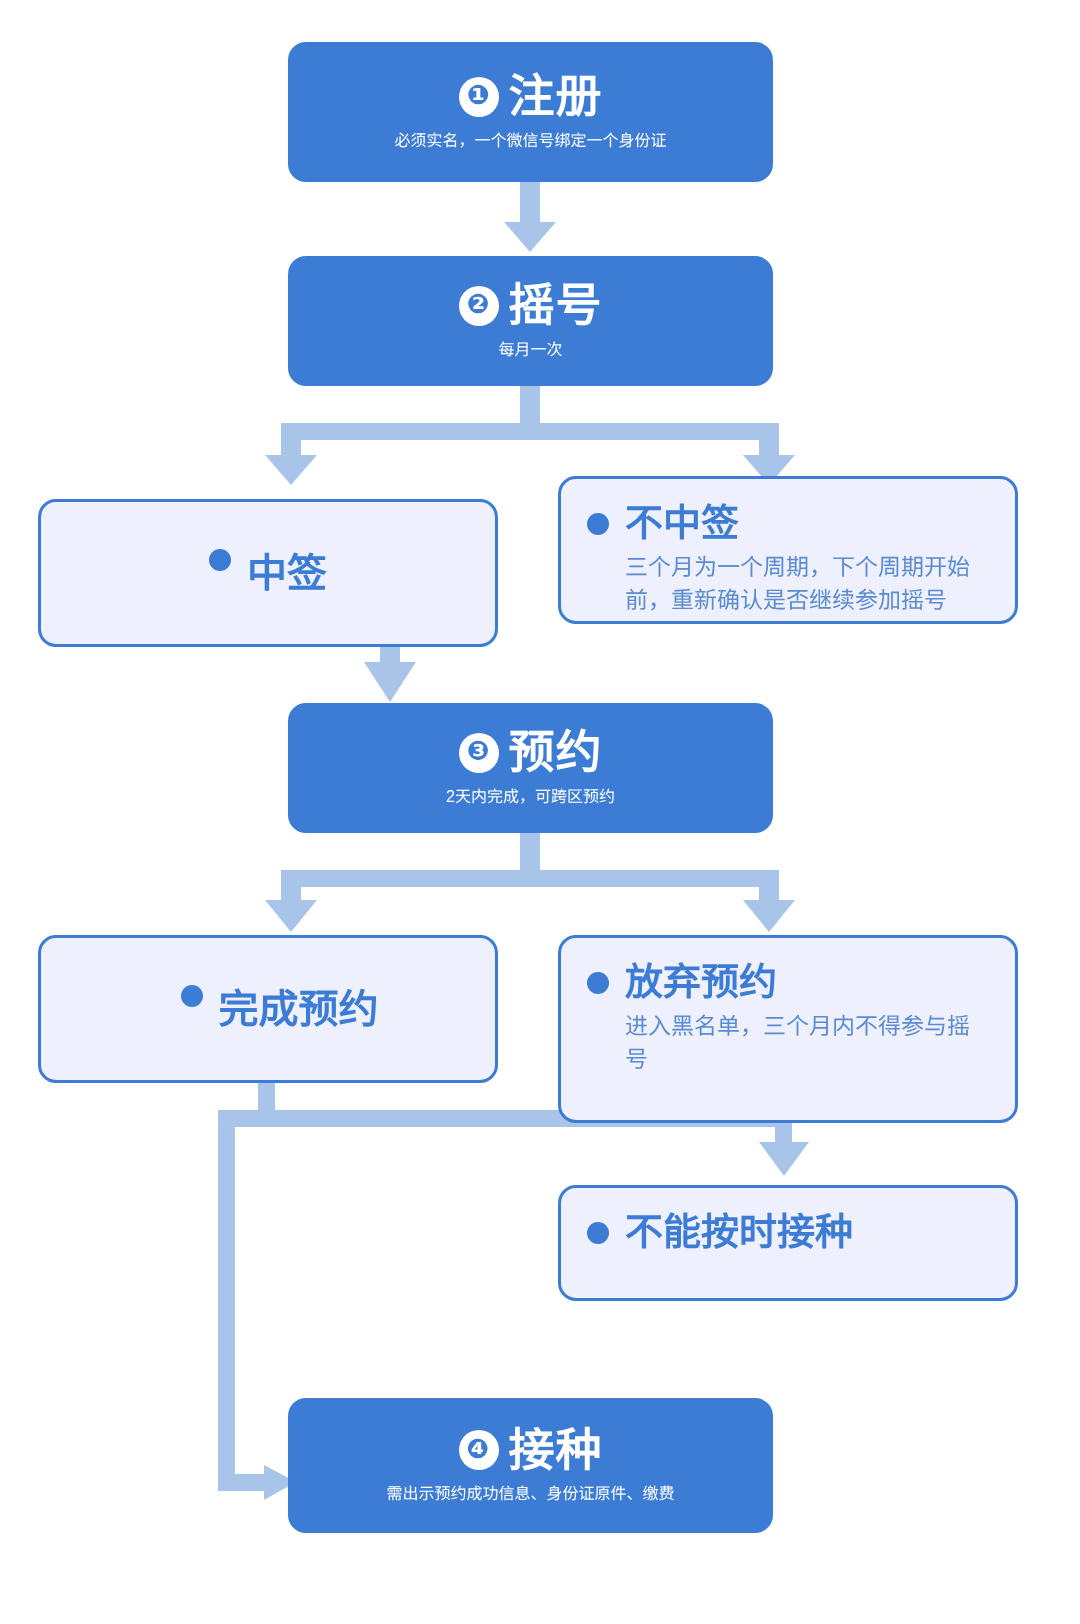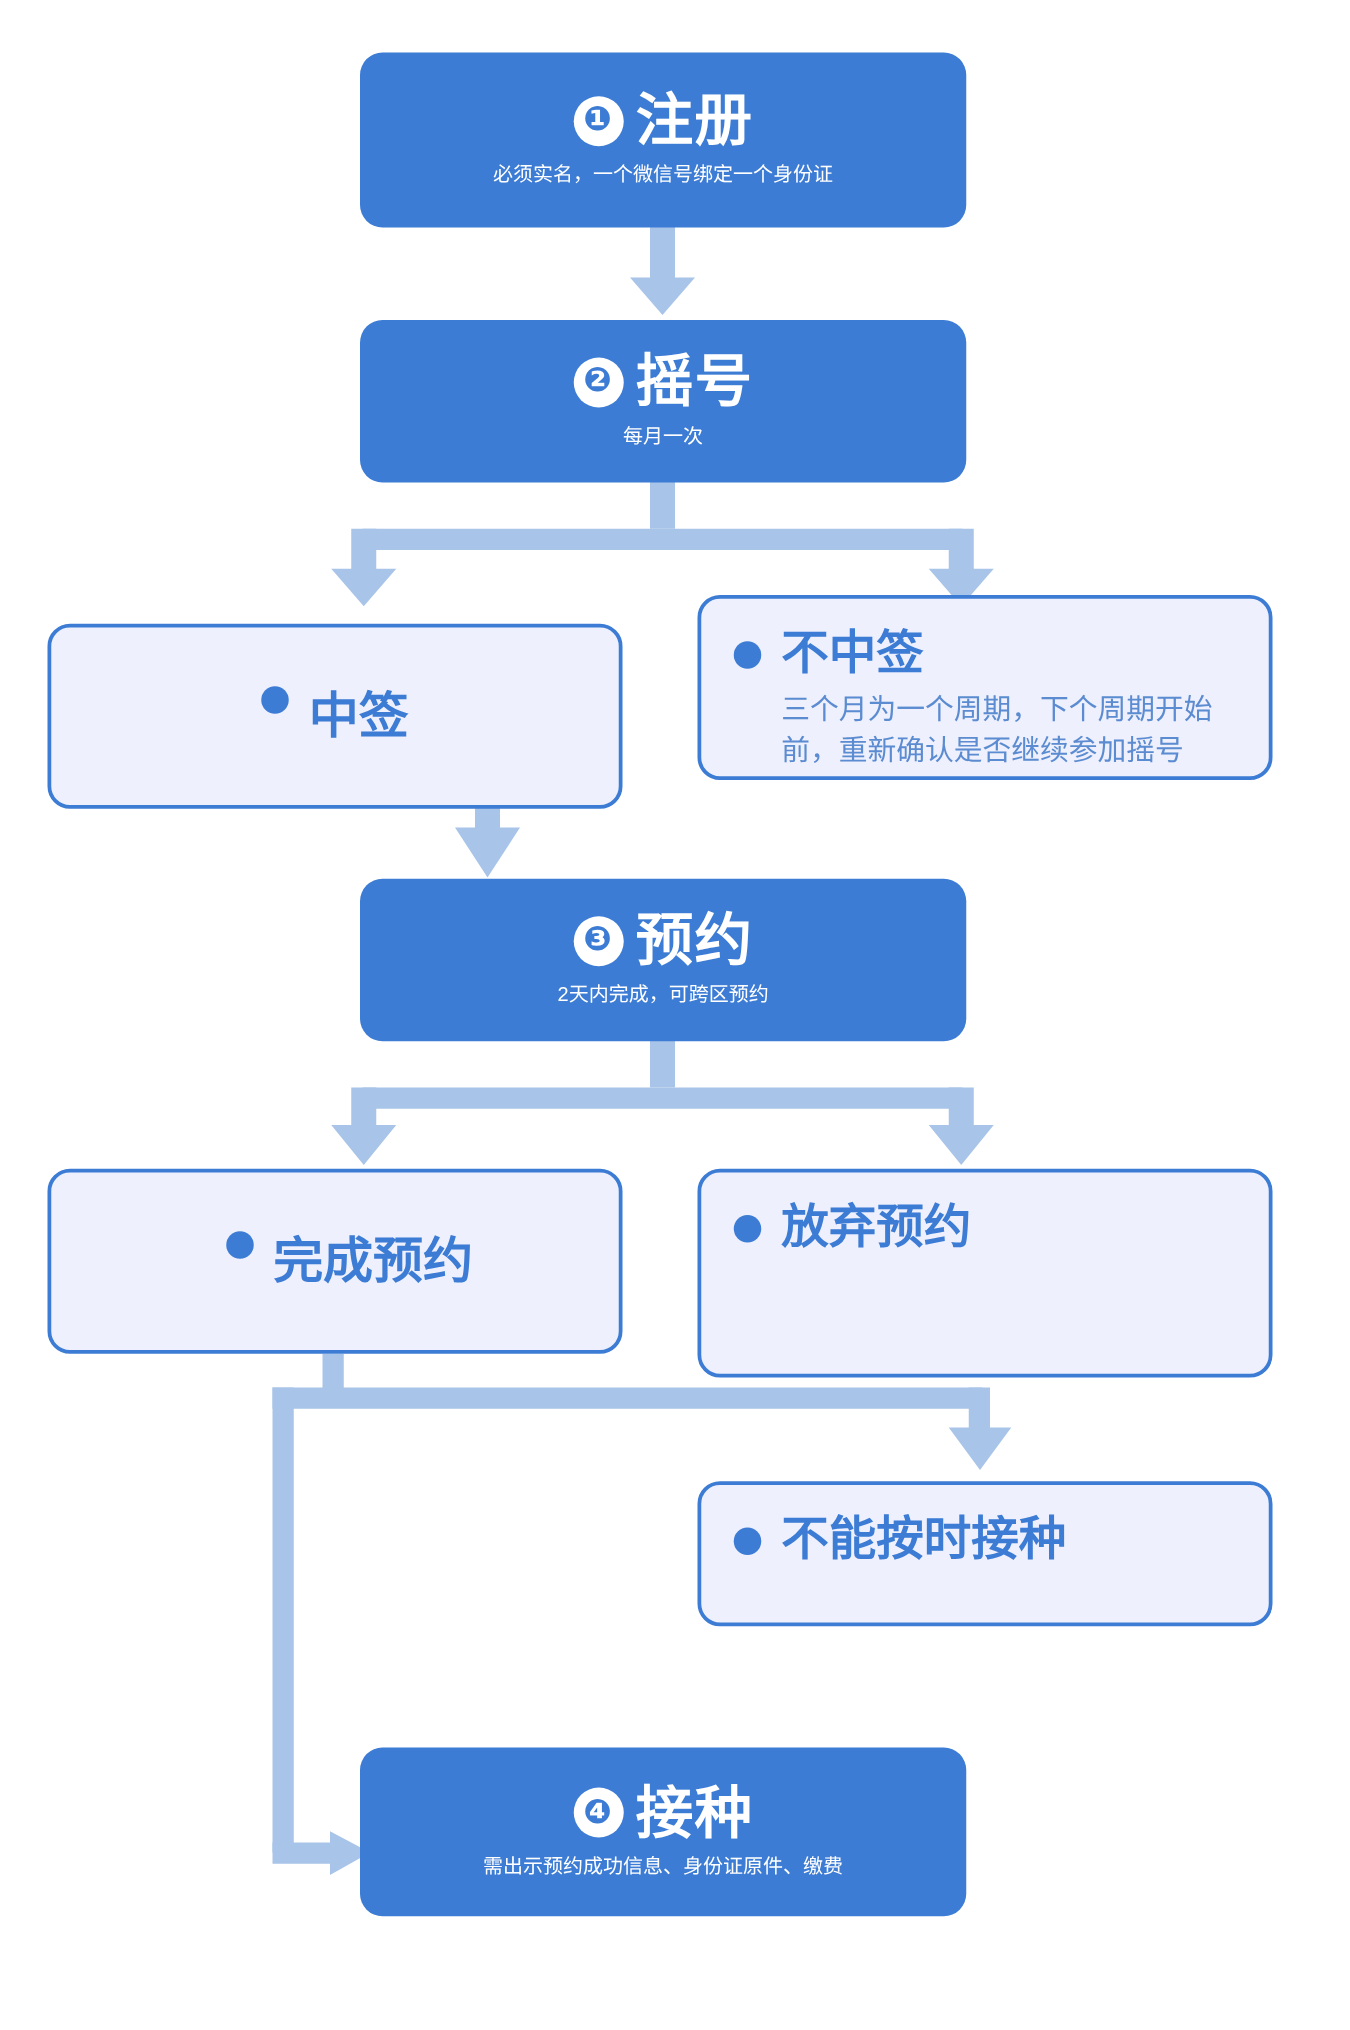--- a/index.html
+++ b/index.html
@@ -199,25 +199,26 @@
     <div class="subtitle">2天内完成，可跨区预约</div>
   </div>
 
   <div class="node secondary centered" style="left:38px;top:935px;width:460px;height:148px;padding-left:23px;">
     <div class="sec-head">
       <span class="bullet"></span>
       <span class="sec-title">完成预约</span>
     </div>
   </div>
 
-  <div class="node secondary padded" style="left:558px;top:935px;width:460px;height:167px;">
+  <div class="node secondary padded" style="left:558px;top:935px;width:460px;height:188px;">
     <div class="sec-head">
       <span class="bullet"></span>
       <span class="sec-title">放弃预约</span>
     </div>
+    <div class="sec-body">进入黑名单，三个月内不得参与摇号</div>
   </div>
 
   <div class="node secondary padded" style="left:558px;top:1185px;width:460px;height:116px;">
     <div class="sec-head">
       <span class="bullet"></span>
       <span class="sec-title">不能按时接种</span>
     </div>
   </div>
 
   <div class="node primary" style="left:288px;top:1398px;width:485px;height:135px;">

